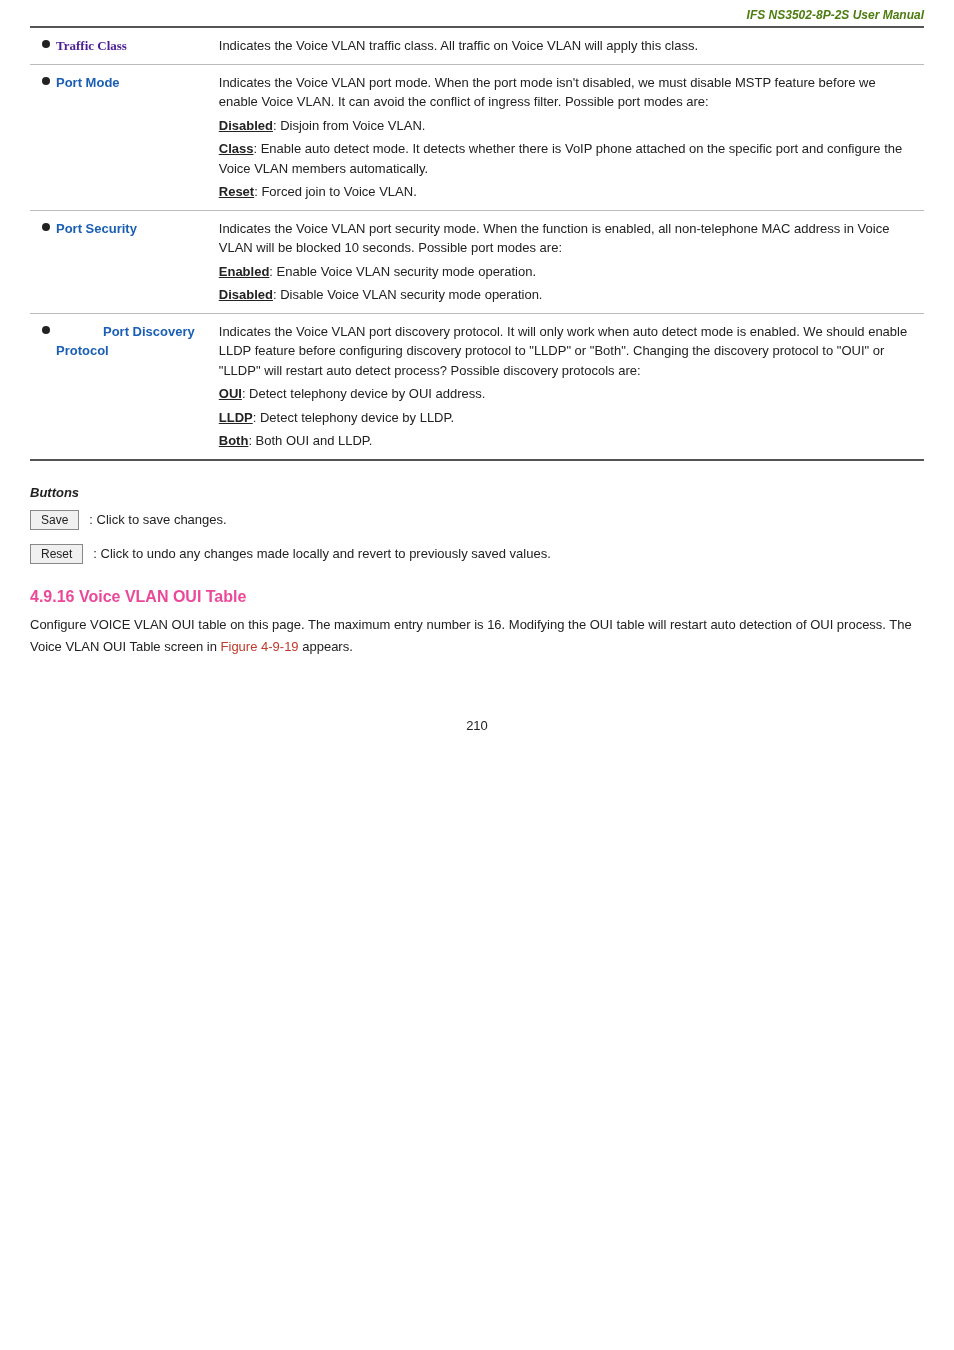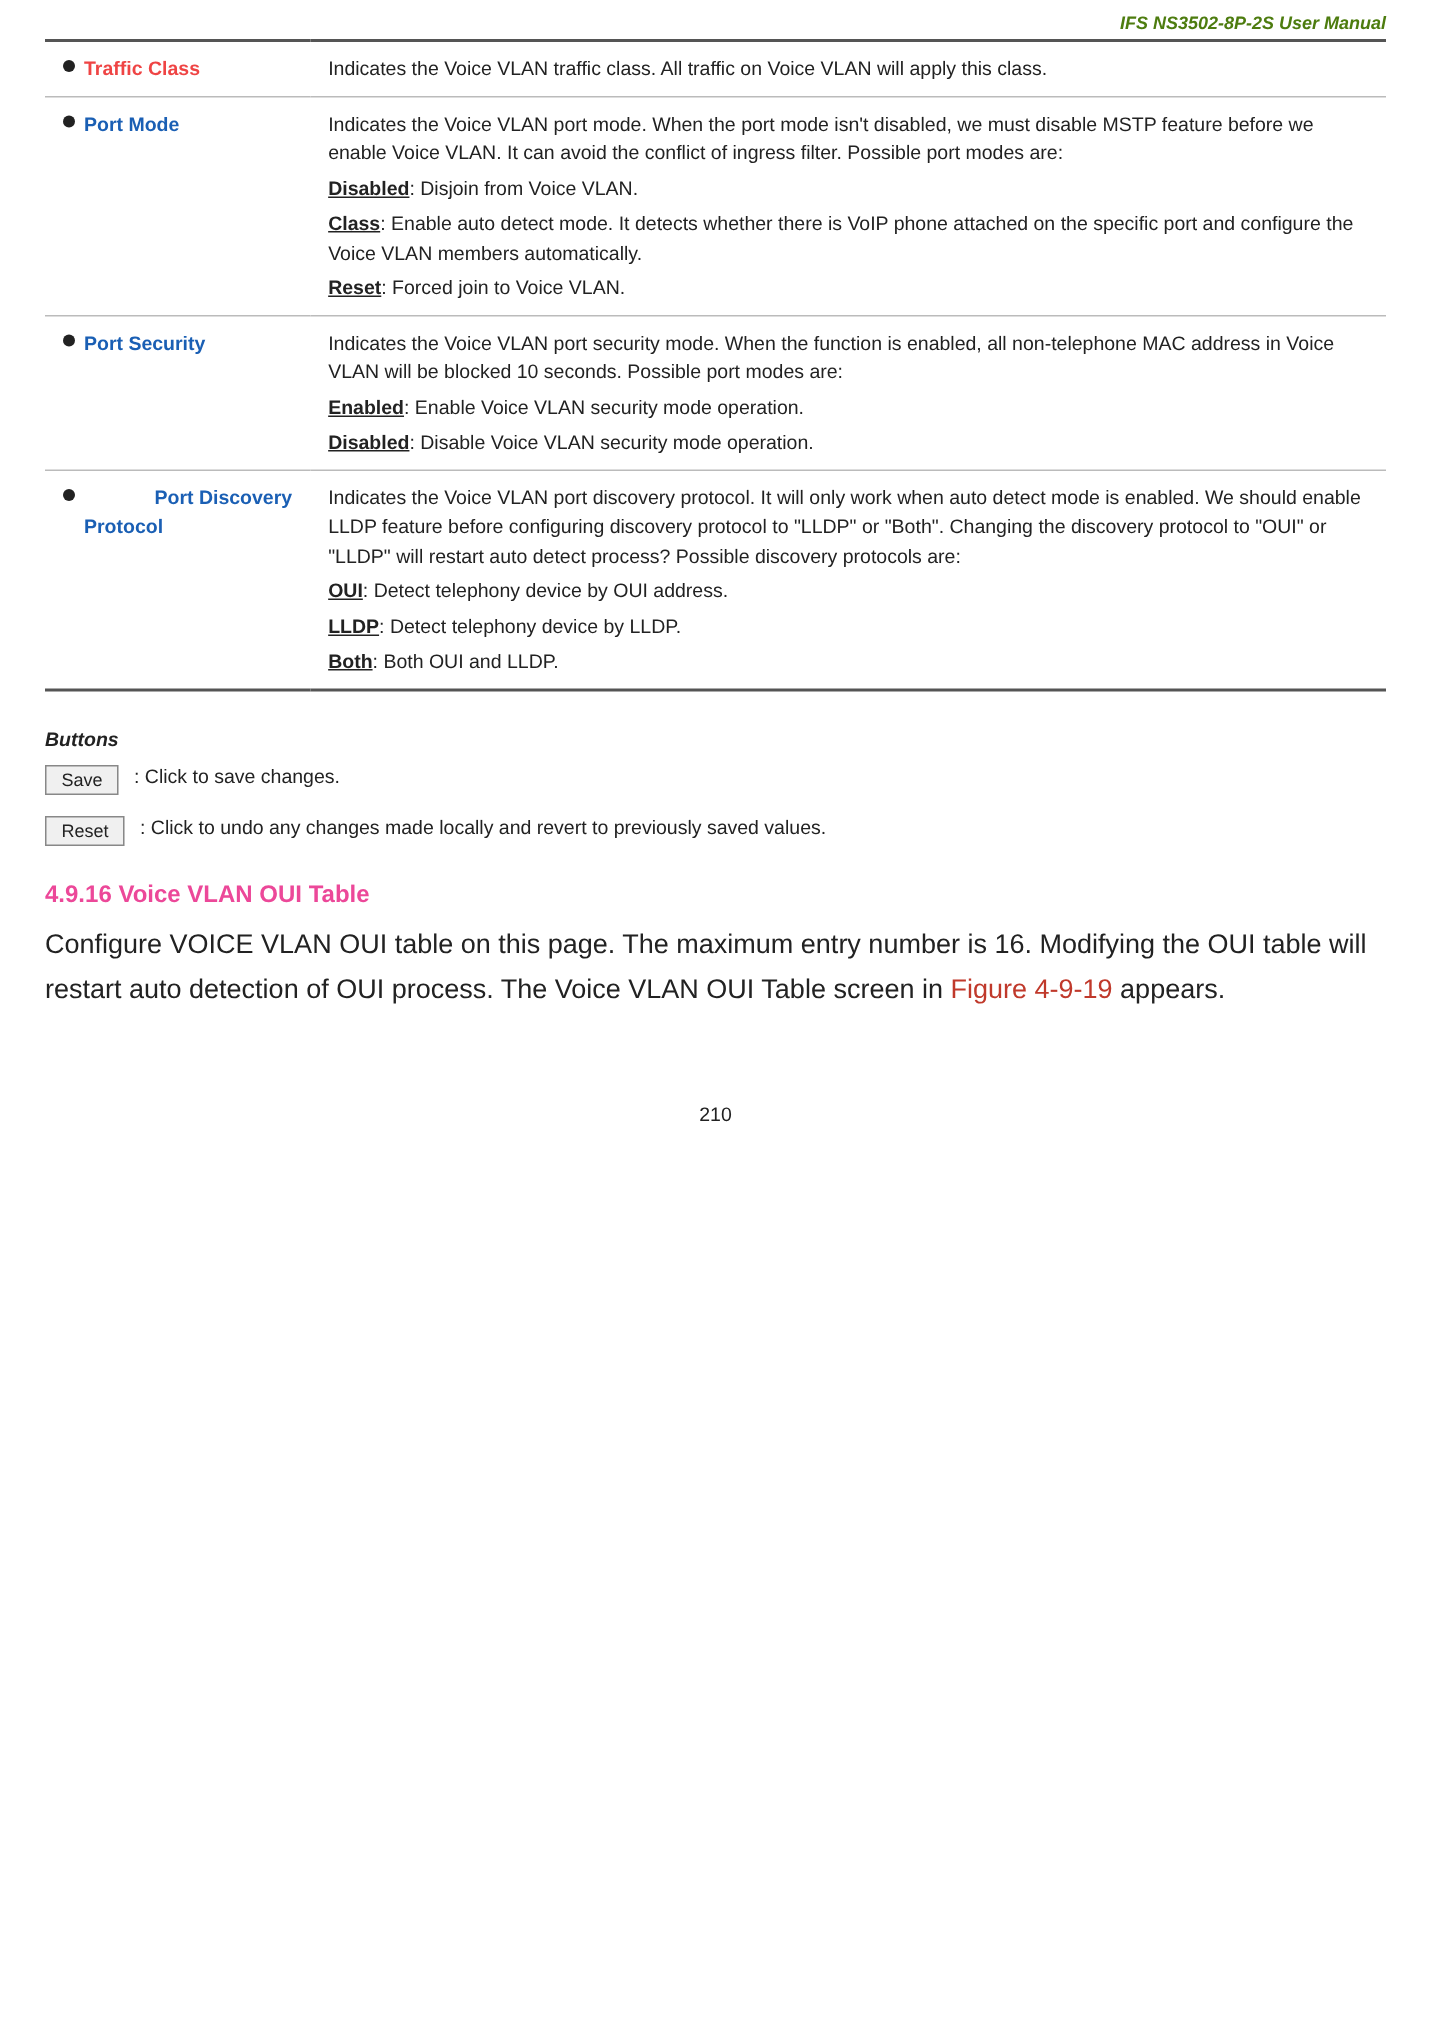--- a/index.html
+++ b/index.html
@@ -71,40 +71,40 @@
       margin-bottom: 0;
     }
     .section-title {
       font-weight: bold;
       font-size: 13px;
       margin: 18px 0 10px 0;
       font-style: italic;
     }
     .button-row {
       display: flex;
-      align-items: flex-start;
+      align-items: center;
       gap: 10px;
       margin-bottom: 14px;
     }
     .btn-box {
       border: 1px solid #888;
       background: #f0f0f0;
       padding: 2px 10px;
       font-size: 12px;
       cursor: pointer;
       display: inline-block;
     }
     .chapter-title {
       font-size: 16px;
       font-weight: bold;
       margin: 24px 0 8px 0;
       color: #ec4899;
     }
     .chapter-desc {
-      font-size: 18px;
+      font-size: 13px;
       line-height: 1.7;
       color: #222;
     }
     .chapter-desc a {
       color: #c0392b;
       text-decoration: none;
     }
     .page-number {
       text-align: center;
       font-size: 13px;
@@ -120,21 +120,21 @@
 </div>
 
 <div class="main-content">
 
   <table class="info-table">
     <tbody id="table-body">
     <tr>
           <td>
             <div class="bullet-label">
               <span class="bullet"></span>
-              <span><span style="color:#ef4444;font-weight:bold;">Traffic Class</span></span>
+              <span><span style="color:#4c1d95;font-weight:bold;font-family:Liberation Serif, serif;">Traffic Class</span></span>
             </div>
           </td>
           <td class="desc-cell">
             <p>Indicates the Voice VLAN traffic class. All traffic on Voice VLAN will apply this class.</p>
           </td>
         </tr>
         <tr>
           <td>
             <div class="bullet-label">
               <span class="bullet"></span>

